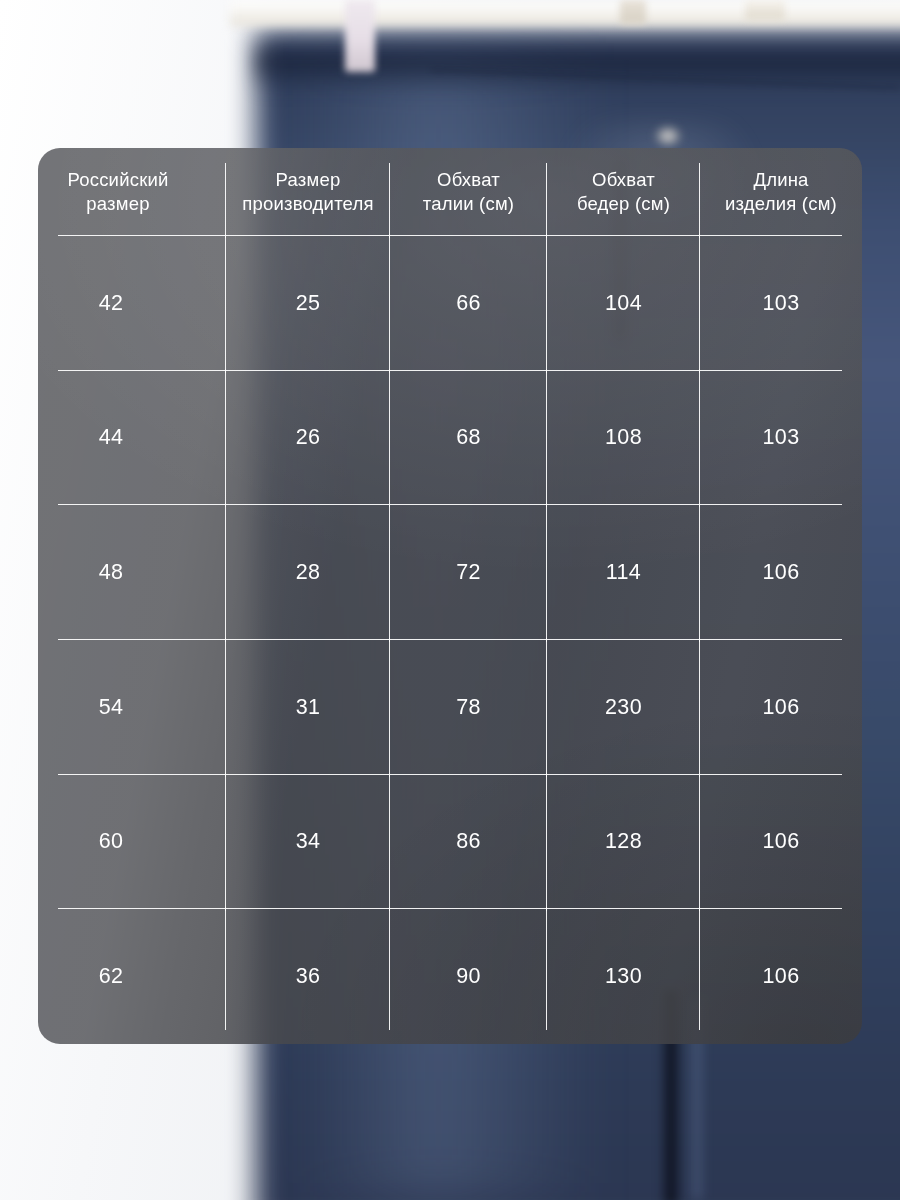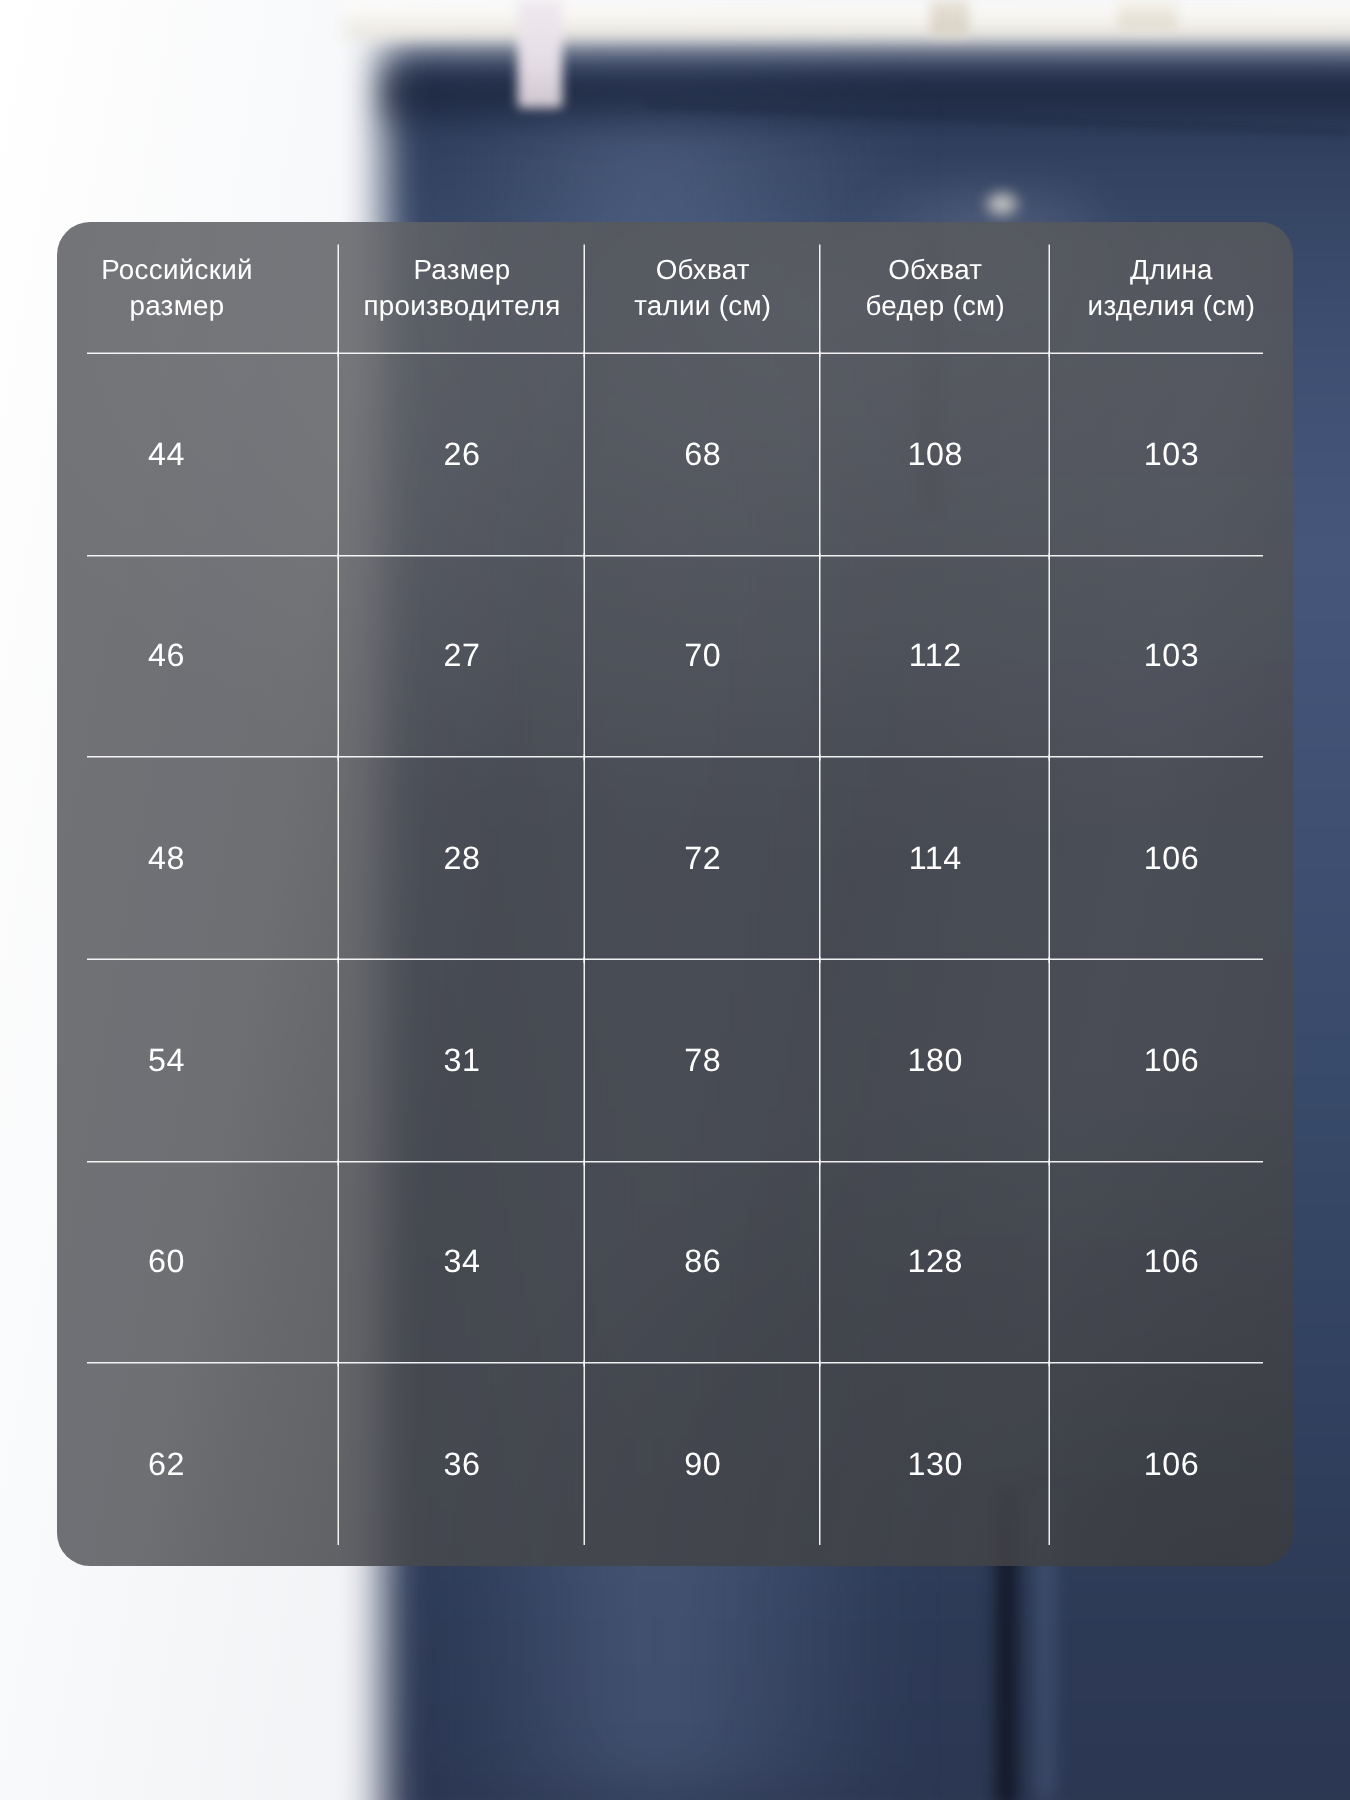--- a/index.html
+++ b/index.html
@@ -307,45 +307,45 @@
             <div>бедер (см)</div>
           </th>
           <th>
             <div>Длина</div>
             <div>изделия (см)</div>
           </th>
         </tr>
       </thead>
       <tbody id="size-rows">
           <tr>
+            <td class="col-first">42</td>
+            <td>25</td>
+            <td>66</td>
+            <td>104</td>
+            <td>103</td>
+          </tr>
+          <tr>
             <td class="col-first">44</td>
             <td>26</td>
             <td>68</td>
             <td>108</td>
             <td>103</td>
           </tr>
           <tr>
-            <td class="col-first">46</td>
-            <td>27</td>
-            <td>70</td>
-            <td>112</td>
-            <td>103</td>
-          </tr>
-          <tr>
             <td class="col-first">48</td>
             <td>28</td>
             <td>72</td>
             <td>114</td>
             <td>106</td>
           </tr>
           <tr>
             <td class="col-first">54</td>
             <td>31</td>
             <td>78</td>
-            <td>180</td>
+            <td>230</td>
             <td>106</td>
           </tr>
           <tr>
             <td class="col-first">60</td>
             <td>34</td>
             <td>86</td>
             <td>128</td>
             <td>106</td>
           </tr>
           <tr>

